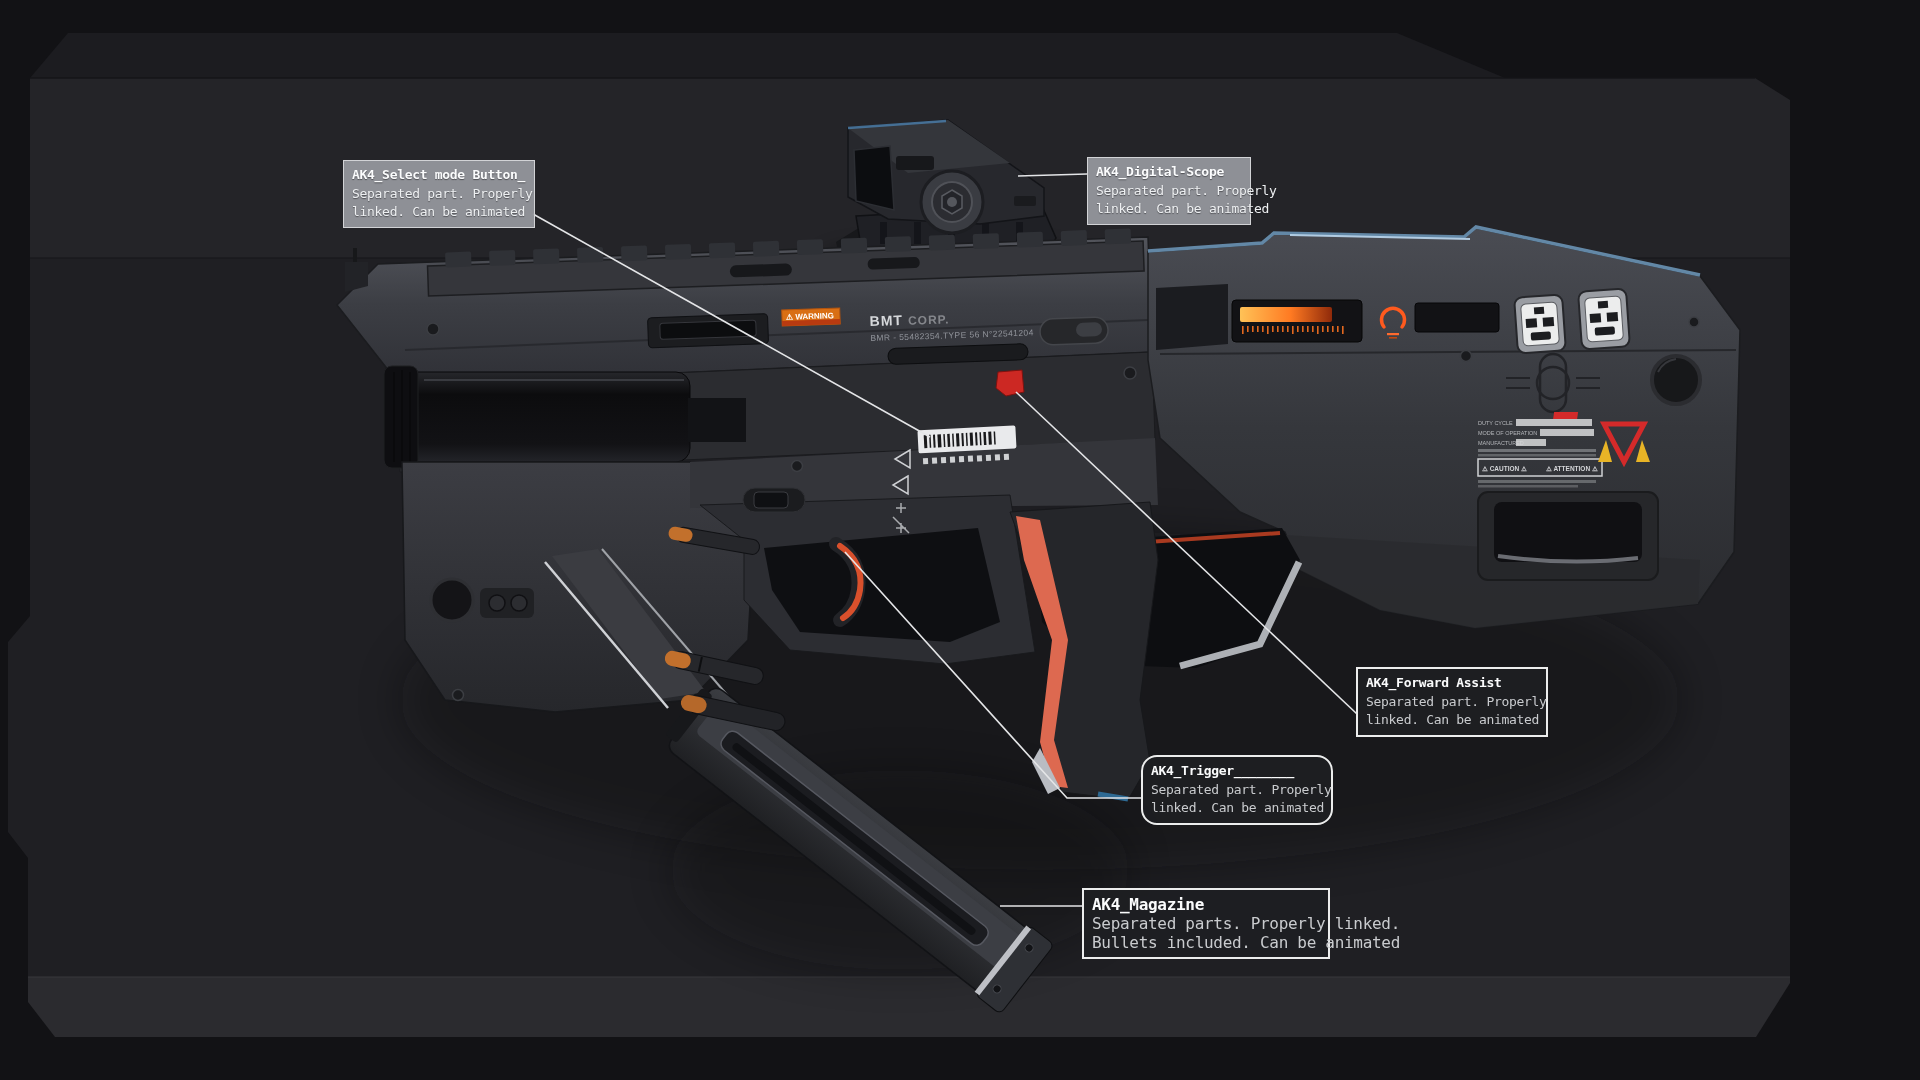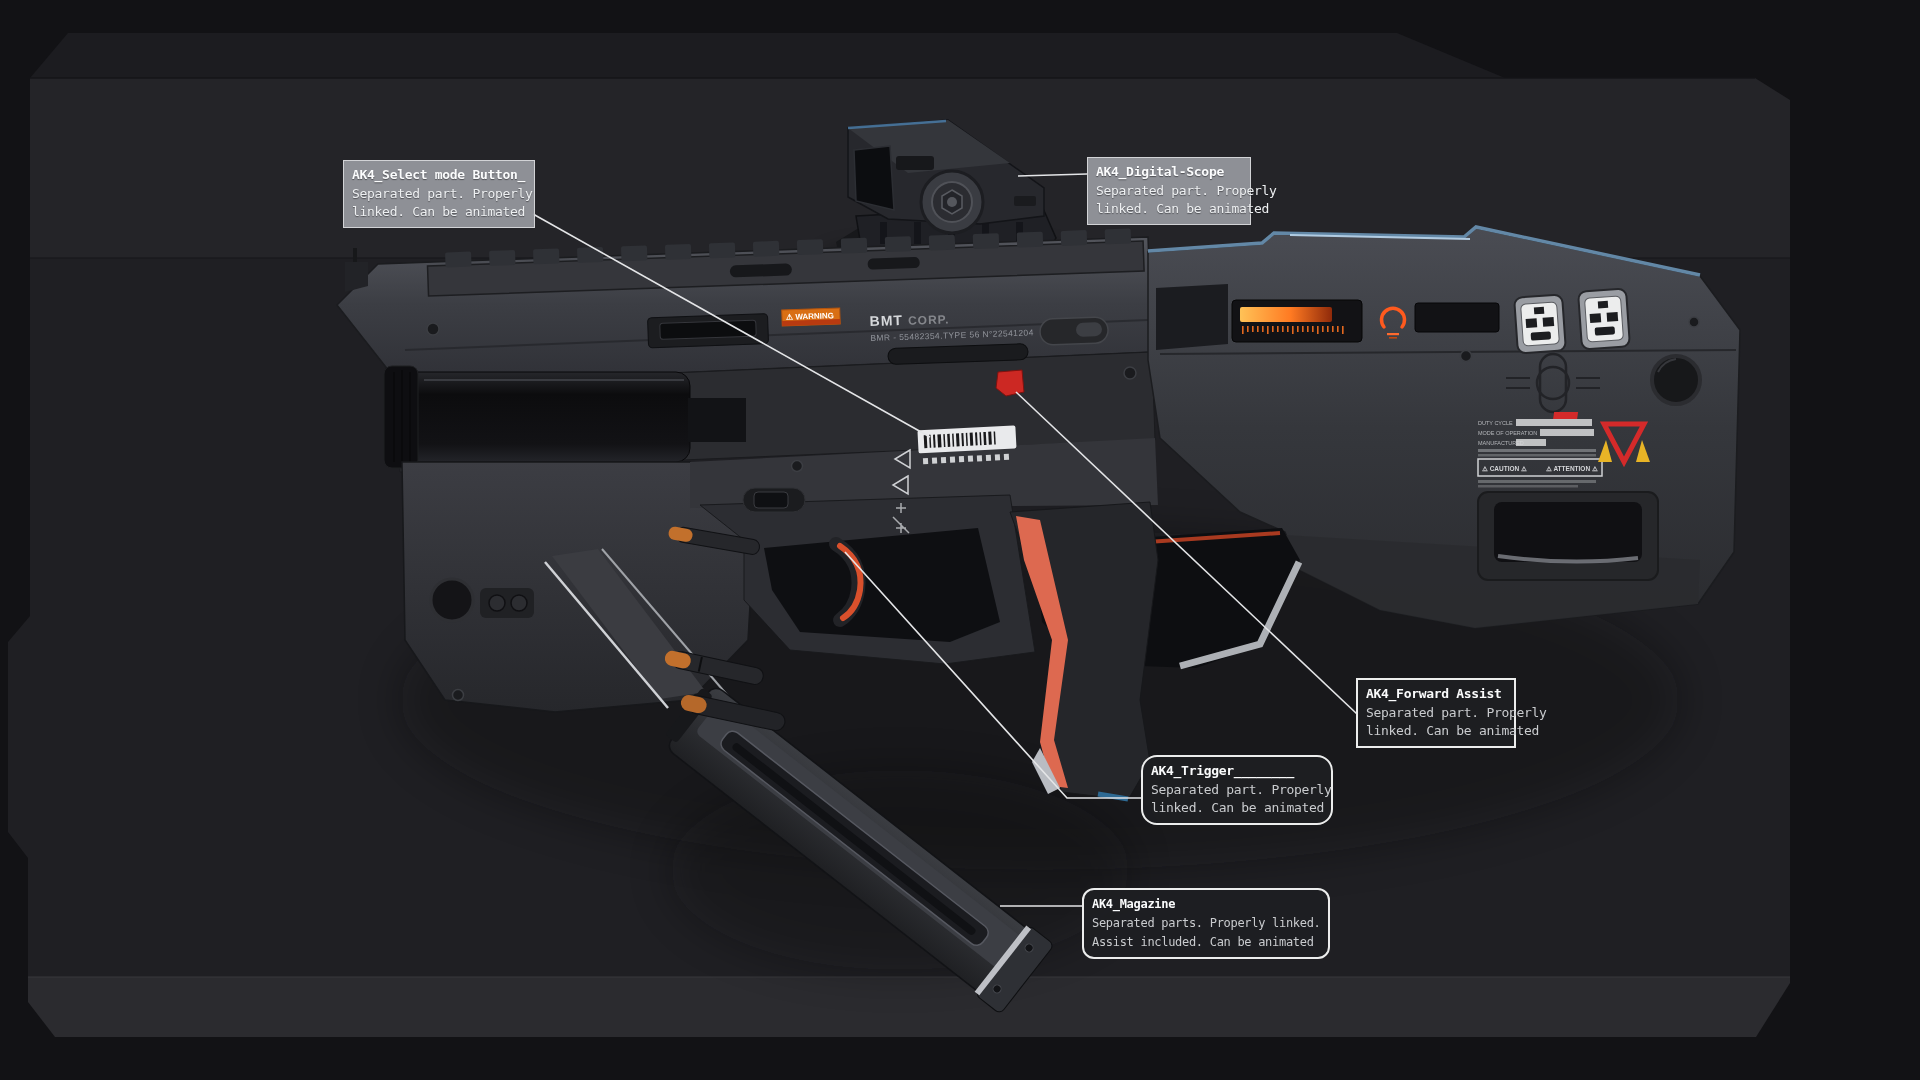--- a/index.html
+++ b/index.html
@@ -8,21 +8,21 @@
   .stage svg{position:absolute;left:0;top:0;}
   .callout{position:absolute;padding:5px 8px;line-height:18.5px;font-size:13px;letter-spacing:-0.3px;
            white-space:nowrap;box-sizing:border-box;}
   .callout .t{font-weight:bold;display:block;}
   .callout span{display:block;}
   .callout--light{background:rgba(149,151,156,0.95);border:1px solid #d2d3d6;color:#eef0f2;
                   text-shadow:0 1px 1px rgba(30,30,32,0.55);}
   .callout--light .t{color:#fbfcfd;}
   .callout--dark{background:rgba(30,31,34,0.88);border:2px solid #eceded;color:#c9cbce;}
   .callout--dark .t{color:#fafbfc;}
-  .callout--wide{font-size:12px;letter-spacing:-0.3px;line-height:19px;border-radius:12px;}
+  .callout--wide{font-size:16px;letter-spacing:-0.3px;line-height:19px;}
 </style>
 </head>
 <body>
 
 <div class="stage">
 
 <svg width="1920" height="1080" viewBox="0 0 1920 1080">
   <defs>
     <linearGradient id="gBody" x1="0" y1="0" x2="0" y2="1">
       <stop offset="0" stop-color="#53555c"></stop>
@@ -386,31 +386,31 @@
   <span>Separated part. Properly</span>
   <span>linked. Can be animated</span>
 </div>
 
 <div class="callout callout--light" style="left:1087px;top:157px;width:164px;">
   <span class="t">AK4_Digital-Scope</span>
   <span>Separated part. Properly</span>
   <span>linked. Can be animated</span>
 </div>
 
-<div class="callout callout--dark" style="left:1356px;top:667px;width:160px;margin-top:11px;">
+<div class="callout callout--dark" style="left:1356px;top:667px;width:192px;">
   <span class="t">AK4_Forward Assist</span>
   <span>Separated part. Properly</span>
   <span>linked. Can be animated</span>
 </div>
 
 <div class="callout callout--dark" style="left:1141px;top:755px;width:192px;border-radius:16px;">
   <span class="t">AK4_Trigger________</span>
   <span>Separated part. Properly</span>
   <span>linked. Can be animated</span>
 </div>
 
 <div class="callout callout--dark callout--wide" style="left:1082px;top:888px;width:248px;">
   <span class="t">AK4_Magazine</span>
   <span>Separated parts. Properly linked.</span>
-  <span>Assist included. Can be animated</span>
+  <span>Bullets included. Can be animated</span>
 </div>
 
 </div>
 
 </body></html>

